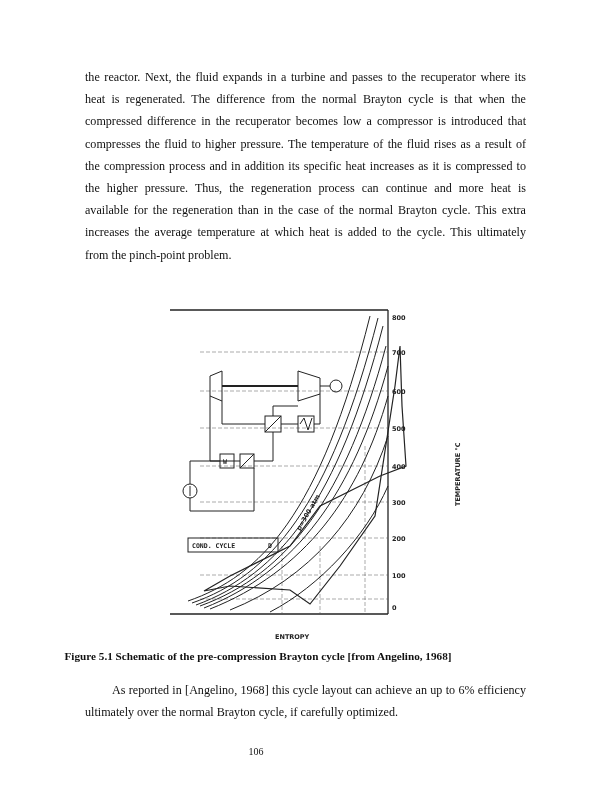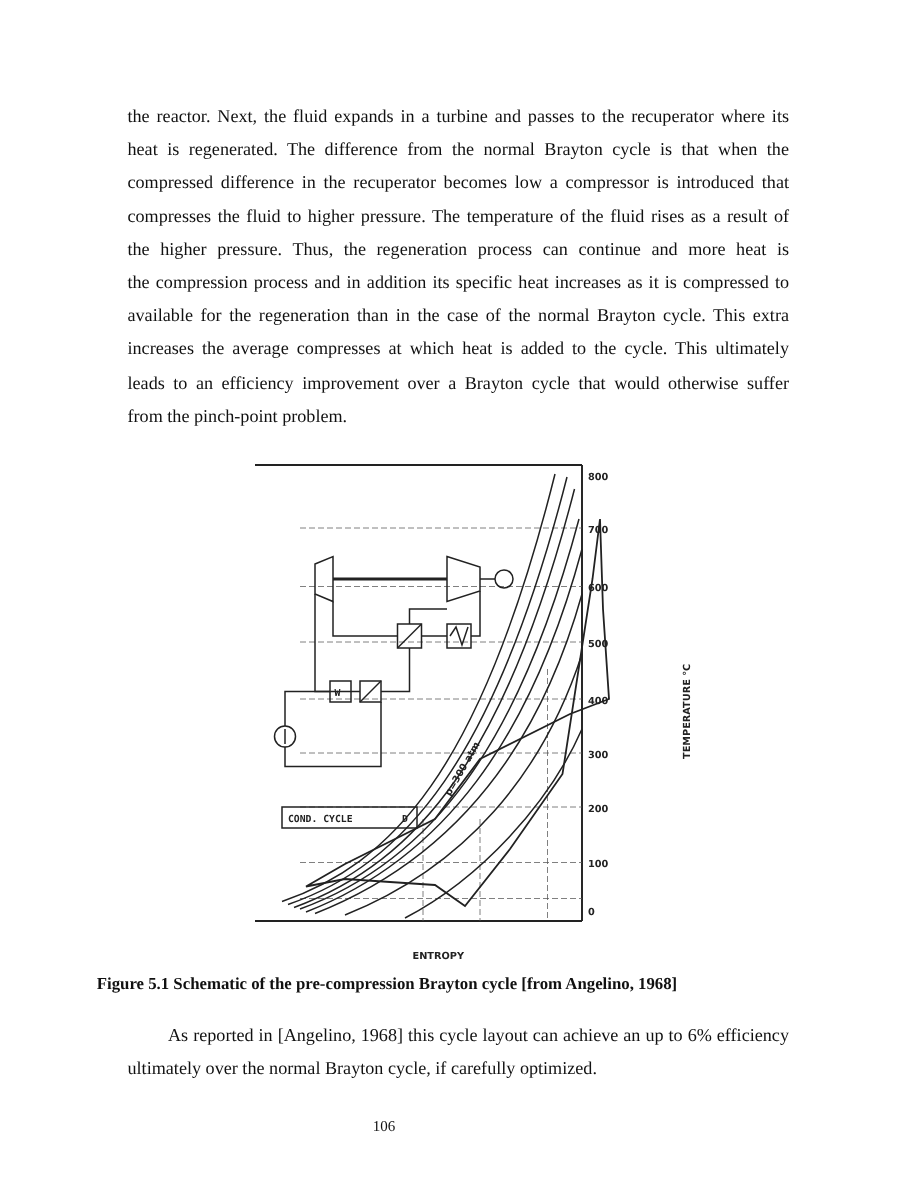--- a/index.html
+++ b/index.html
@@ -17,25 +17,24 @@
   .box-text { font-family: "DejaVu Sans Mono", monospace; font-weight: bold; font-size: 6.5px; fill: #222; }
 </style>
 </head>
 <body>
 
 <div id="p1" class="para">
   <span class="line">the reactor.  Next, the fluid expands in a turbine and passes to the recuperator where its</span>
   <span class="line">heat is regenerated.  The difference from the normal Brayton cycle is that when the</span>
   <span class="line">compressed difference in the recuperator becomes low a compressor is introduced that</span>
   <span class="line">compresses the fluid to higher pressure.  The temperature of the fluid rises as a result of</span>
+  <span class="line">the compression process and in addition its specific heat increases as it is compressed to</span>
   <span class="line">the higher pressure.  Thus, the regeneration process can continue and more heat is</span>
-  <span class="line">the compression process and in addition its specific heat increases as it is compressed to</span>
   <span class="line">available for the regeneration than in the case of the normal Brayton cycle.  This extra</span>
-  <span class="line">increases the average compresses at which heat is added to the cycle.  This ultimately</span>
-  <span class="line">leads to an efficiency improvement over a Brayton cycle that would otherwise suffer</span>
+  <span class="line">increases the average temperature at which heat is added to the cycle.  This ultimately</span>
   <span class="line last">from the pinch-point problem.</span>
 </div>
 
 <div class="figure">
   <svg width="300" height="340" viewBox="0 0 300 340" xmlns="http://www.w3.org/2000/svg">
     <g stroke="#222" fill="none" stroke-width="1">
 
       <line x1="0" y1="4" x2="218" y2="4" stroke-width="1.3"></line>
       <line x1="218" y1="4" x2="218" y2="308" stroke-width="1.3"></line>
       <line x1="0" y1="308" x2="218" y2="308" stroke-width="1.3"></line>

